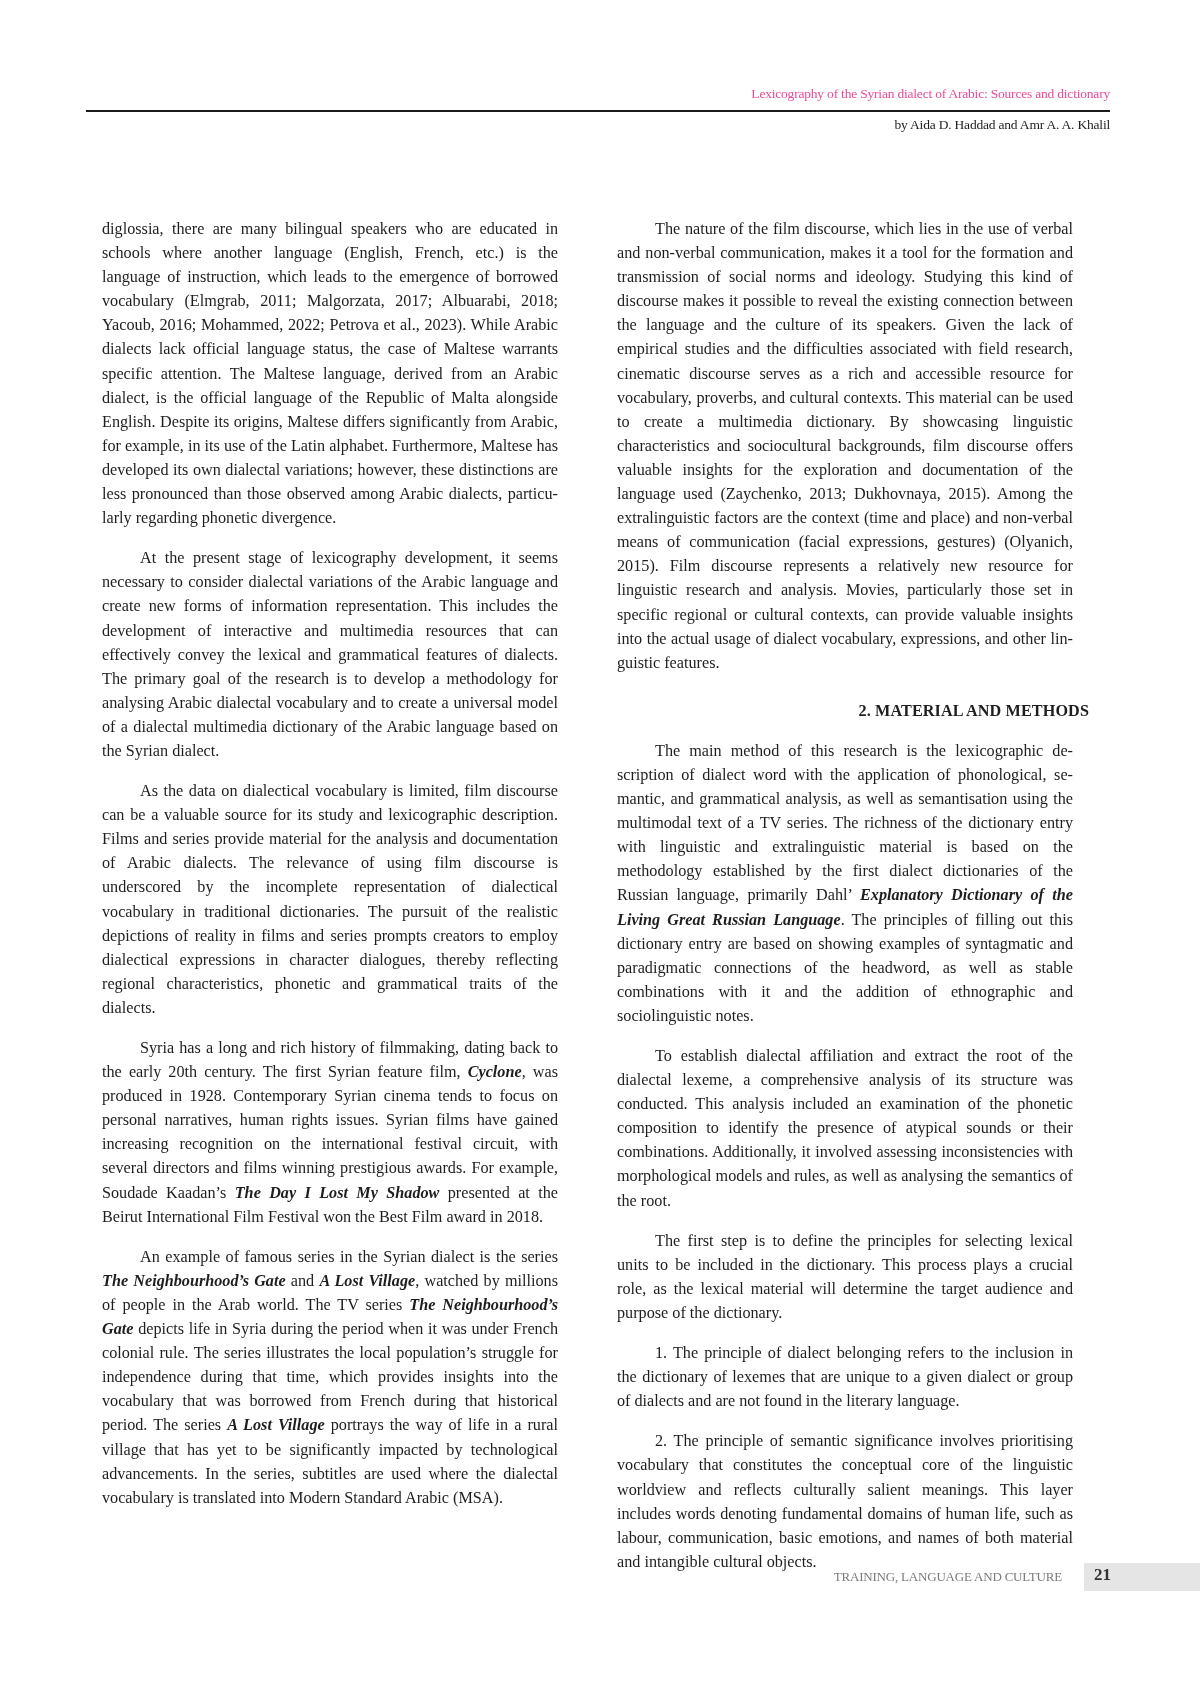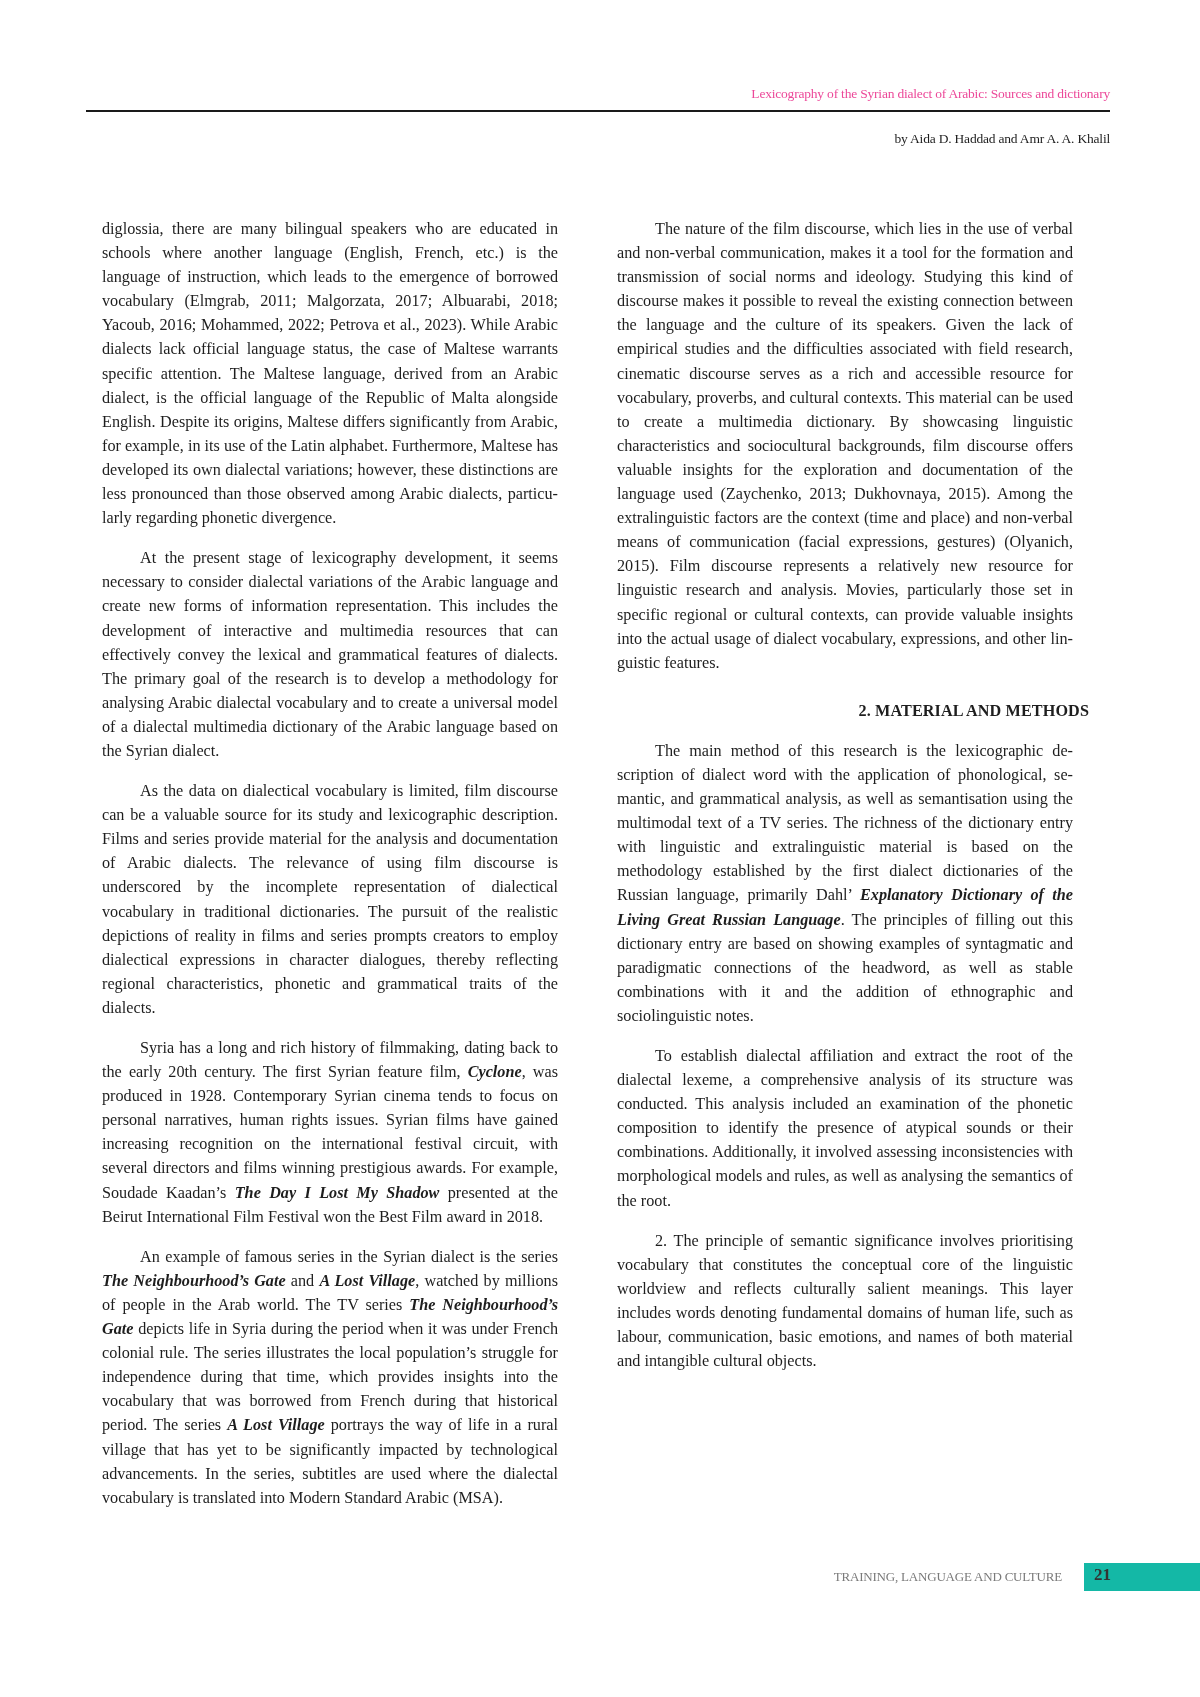--- a/index.html
+++ b/index.html
@@ -1,31 +1,31 @@
 <!DOCTYPE html>
 <html><head>
 <meta charset="utf-8">
 <style>
   html, body { margin: 0; padding: 0; background: #ffffff; }
   body { width: 1200px; height: 1697px; position: relative; overflow: hidden; color: #1e1e1e; font-family: "Liberation Serif", "DejaVu Serif", serif; }
   .header { position: absolute; left: 86px; top: 86px; width: 1024px; }
   .header-title { position: absolute; right: 0; top: 0; font-family: "Liberation Serif", serif; font-size: 13.5px; letter-spacing: -0.2px; color: #ec4899; white-space: nowrap; }
   .header-rule { position: absolute; left: 0; top: 24px; width: 1024px; height: 2px; background: #1a1a1a; }
-  .header-authors { position: absolute; right: 0; top: 45px; font-size: 13.5px; letter-spacing: -0.2px; white-space: nowrap; }
+  .header-authors { position: absolute; right: 0; top: 31px; font-size: 13.5px; letter-spacing: -0.2px; white-space: nowrap; }
   .col { position: absolute; top: 201px; width: 488px; font-size: 16.2px; line-height: 24.1px; text-align: justify; hyphens: manual; }
   .col-left { left: 86px; }
   .col-right { left: 601px; }
   .col p { margin: 16px; }
   .col p.indent { text-indent: 38px; }
   .col p.noindent { text-indent: 0; }
   .section-head { margin: 24px 0 0 0; text-indent: 38px; font-weight: bold; font-size: 16.2px; letter-spacing: 0.1px; text-align: right; }
   i { font-style: italic; font-weight: bold; }
   .footer { position: absolute; top: 1563px; left: 0; width: 1200px; height: 30px; }
   .footer-journal { position: absolute; right: 138px; top: 6px; font-size: 13px; color: #7a7a7a; letter-spacing: -0.2px; white-space: nowrap; }
-  .footer-page-box { position: absolute; left: 1084px; top: 0; width: 116px; height: 28px; background: #14b8a6; }
+  .footer-page-box { position: absolute; left: 1084px; top: 0; width: 116px; height: 28px; background: #e5e5e5; }
   .footer-page { position: absolute; left: 10px; top: 2px; font-weight: bold; font-size: 17px; color: #333; }
 </style>
 </head>
 <body>
 
 <div class="header">
   <div class="header-title">Lexicography of the Syrian dialect of Arabic: Sources and dictionary</div>
   <div class="header-rule"></div>
   <div class="header-authors">by Aida D. Haddad and Amr A. A. Khalil</div>
 </div>
@@ -36,20 +36,22 @@
   <p class="indent">As the data on dialectical vocabulary is limited, film dis­course can be a valuable source for its study and lexicographic description. Films and series provide material for the analysis and documentation of Arabic dialects. The relevance of using film discourse is underscored by the incomplete representation of dialectical vocabulary in traditional dictionaries. The pursuit of the realistic depictions of reality in films and series prompts creators to employ dialectical expressions in character dialogues, thereby reflecting regional characteristics, phonetic and gram­matical traits of the dialects.</p>
   <p class="indent"><span>Syria has a long and rich history of filmmaking, dating back to the early 20th century. The first Syrian feature film, </span><i>Cyclone</i><span>, was produced in 1928. Contemporary Syrian cinema tends to focus on personal narratives, human rights issues. Syrian films have gained increasing recognition on the international festival circuit, with several directors and films winning prestigious awards. For example, Soudade Kaadan’s </span><i>The Day I Lost My Shadow</i><span> presented at the Beirut International Film Festival won the Best Film award in 2018.</span></p>
   <p class="indent"><span>An example of famous series in the Syrian dialect is the series </span><i>The Neighbourhood’s Gate</i><span> and </span><i>A Lost Village</i><span>, watched by millions of people in the Arab world. The TV series </span><i>The Neigh­bourhood’s Gate</i><span> depicts life in Syria during the period when it was under French colonial rule. The series illustrates the local population’s struggle for independence during that time, which provides insights into the vocabulary that was borrowed from French during that historical period. The series </span><i>A Lost Village</i><span> portrays the way of life in a rural village that has yet to be signi­ficantly impacted by technological advancements. In the series, subtitles are used where the dialectal vocabulary is translated into Modern Standard Arabic (MSA).</span></p>
 </div>
 
 <div class="col col-right">
   <p class="indent">The nature of the film discourse, which lies in the use of verbal and non-verbal communication, makes it a tool for the formation and transmission of social norms and ideology. Study­ing this kind of discourse makes it possible to reveal the existing connection between the language and the culture of its speakers. Given the lack of empirical studies and the difficulties associated with field research, cinematic discourse serves as a rich and ac­cessible resource for vocabulary, proverbs, and cultural con­texts. This material can be used to create a multimedia diction­ary. By showcasing linguistic characteristics and sociocultural backgrounds, film discourse offers valuable insights for the ex­ploration and documentation of the language used (Zaychenko, 2013; Dukhovnaya, 2015). Among the extralinguistic factors are the context (time and place) and non-verbal means of com­munication (facial expressions, gestures) (Olyanich, 2015). Film discourse represents a relatively new resource for linguistic re­search and analysis. Movies, particularly those set in specific re­gional or cultural contexts, can provide valuable insights into the actual usage of dialect vocabulary, expressions, and other lin­guistic features.</p>
   <div class="section-head">2. MATERIAL AND METHODS</div>
   <p class="indent"><span>The main method of this research is the lexicographic de­scription of dialect word with the application of phonological, se­mantic, and grammatical analysis, as well as semantisation using the multimodal text of a TV series. The richness of the diction­ary entry with linguistic and extralinguistic material is based on the methodology established by the first dialect dictionaries of the Russian language, primarily Dahl’ </span><i>Explanatory Dictionary of the Living Great Russian Language</i><span>. The principles of filling out this dictionary entry are based on showing examples of syntag­matic and paradigmatic connections of the headword, as well as stable combinations with it and the addition of ethnographic and sociolinguistic notes.</span></p>
   <p class="indent">To establish dialectal affiliation and extract the root of the dialectal lexeme, a comprehensive analysis of its structure was conducted. This analysis included an examination of the phonet­ic composition to identify the presence of atypical sounds or their combinations. Additionally, it involved assessing inconsist­encies with morphological models and rules, as well as analysing the semantics of the root.</p>
+  <p class="indent">The first step is to define the principles for selecting lexical units to be included in the dictionary. This process plays a cru­cial role, as the lexical material will determine the target audi­ence and purpose of the dictionary.</p>
+  <p class="indent">1. The principle of dialect belonging refers to the inclusion in the dictionary of lexemes that are unique to a given dialect or group of dialects and are not found in the literary language.</p>
   <p class="indent">2. The principle of semantic significance involves priorit­ising vocabulary that constitutes the conceptual core of the lin­guistic worldview and reflects culturally salient meanings. This layer includes words denoting fundamental domains of human life, such as labour, communication, basic emotions, and names of both material and intangible cultural objects.</p>
 </div>
 
 <div class="footer">
   <div class="footer-journal">TRAINING, LANGUAGE AND CULTURE</div>
   <div class="footer-page-box">
     <span class="footer-page">21</span>
   </div>
 </div>
 

